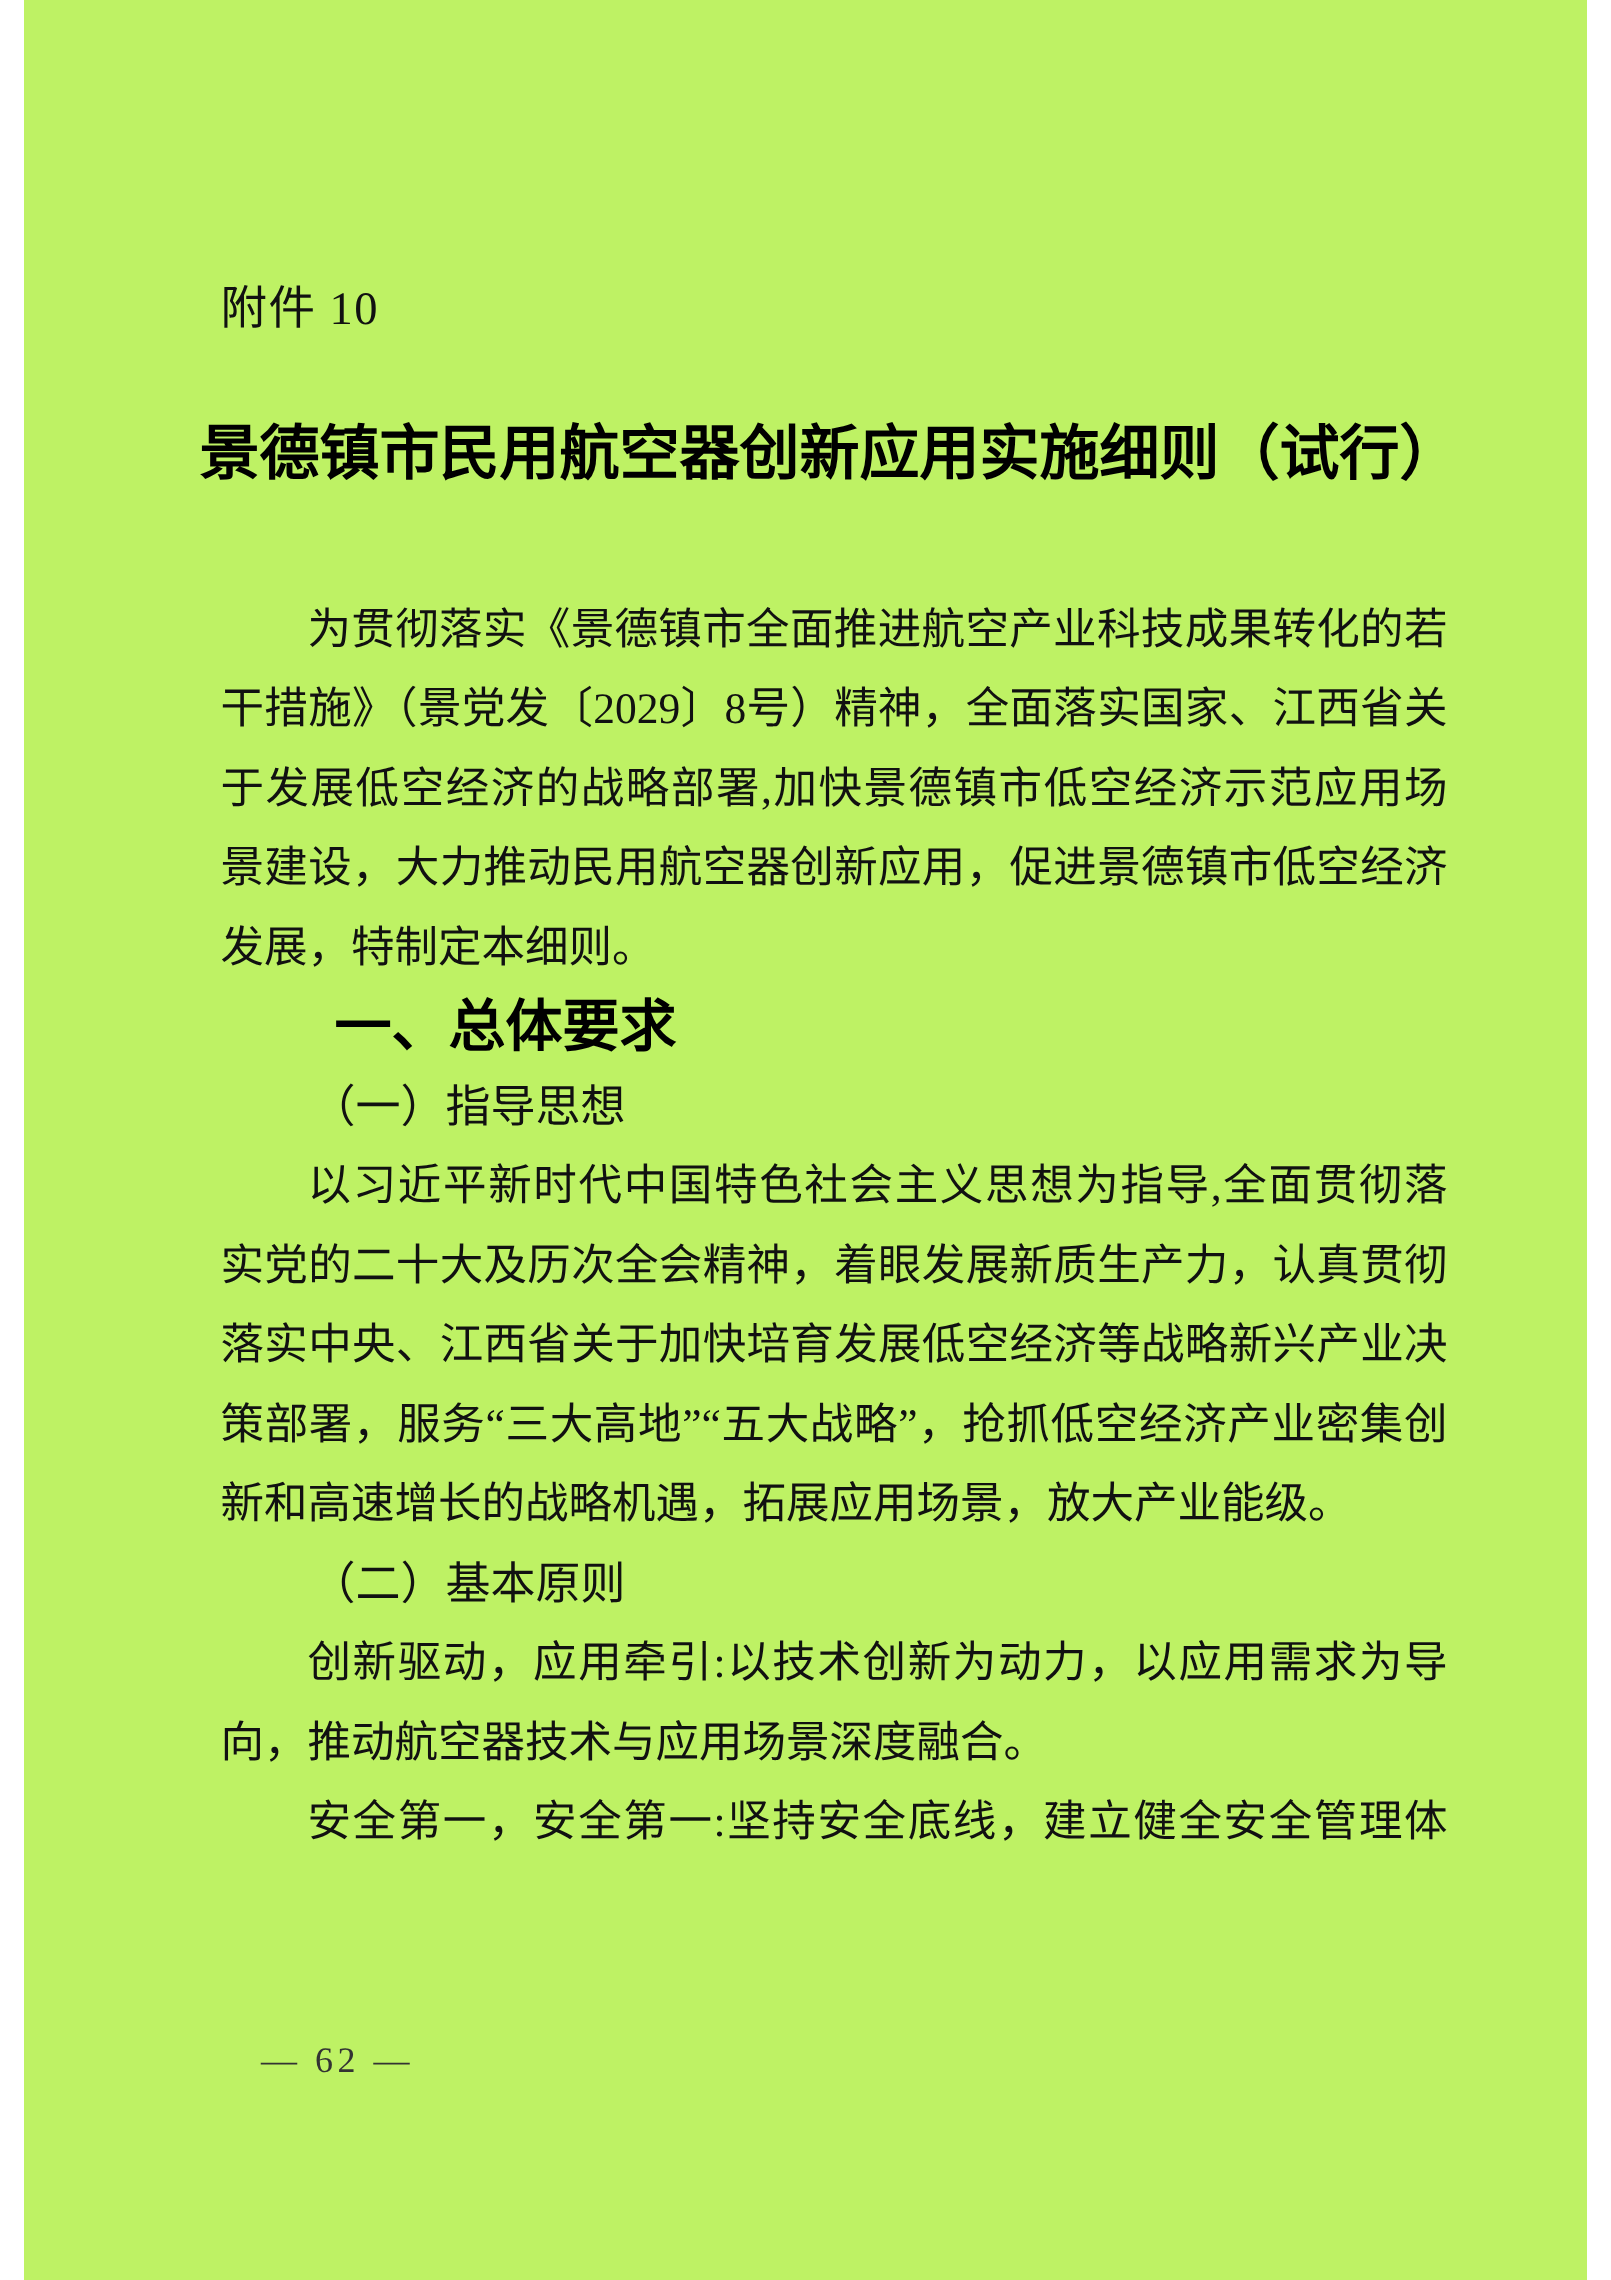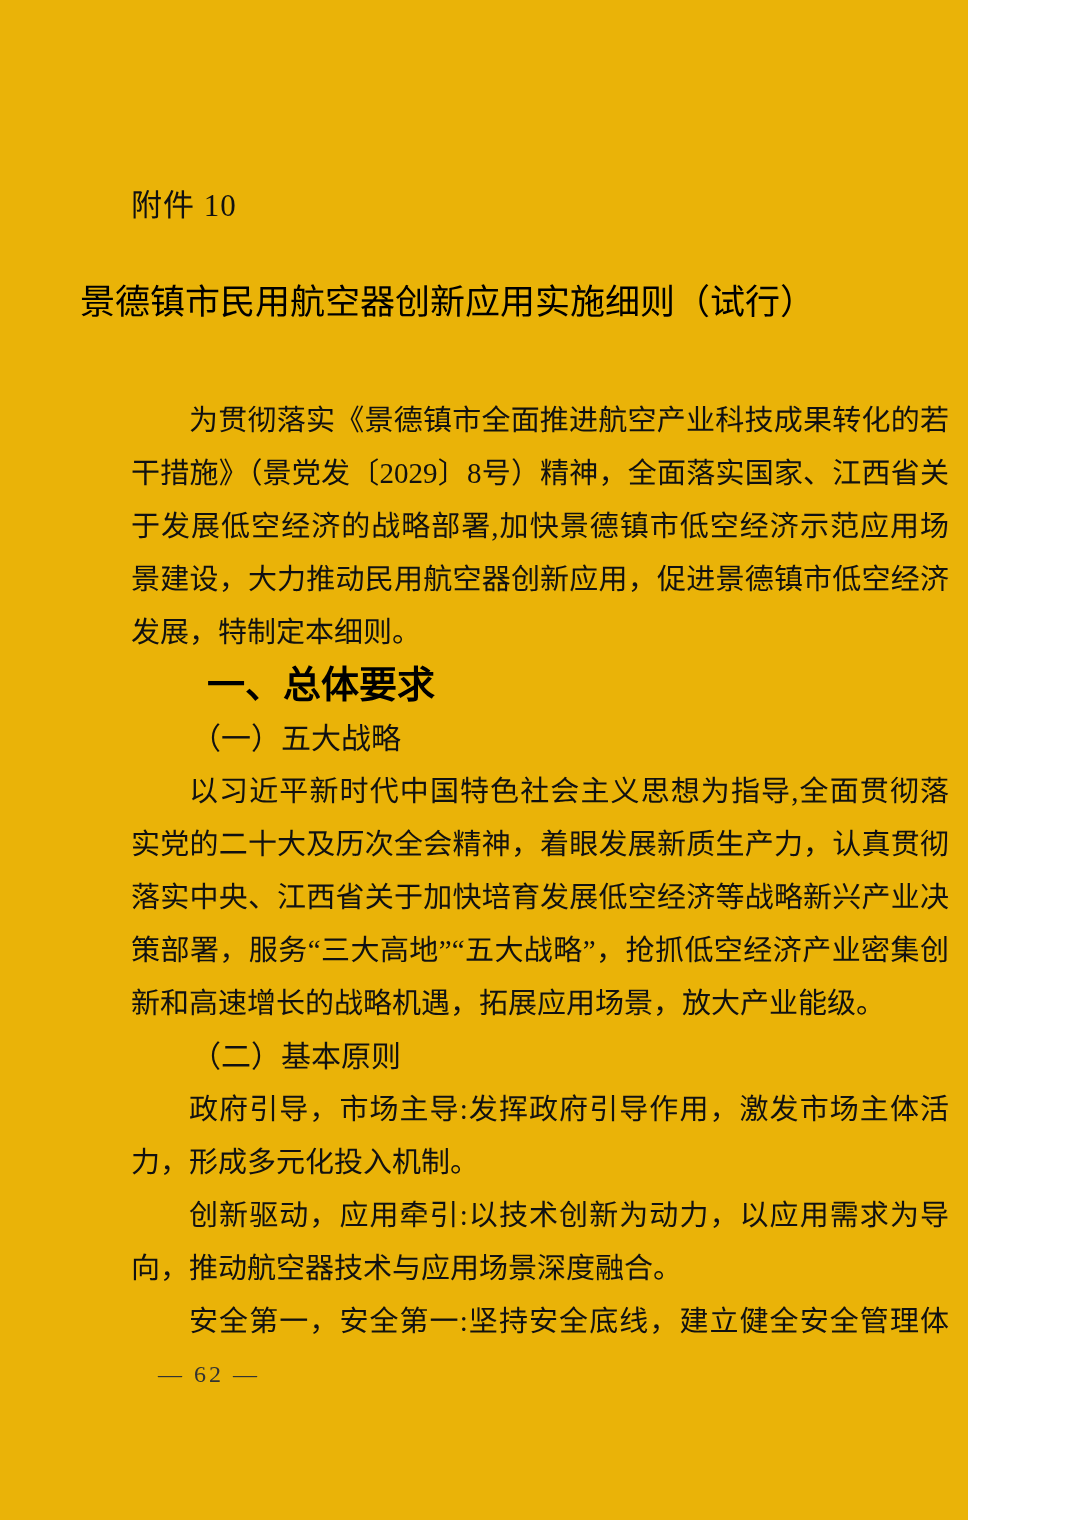--- a/index.html
+++ b/index.html
@@ -2,46 +2,47 @@
 <html lang="zh-CN"><head>
 <meta charset="utf-8">
 <style>
   html, body {
     margin: 0;
     padding: 0;
     background: #ffffff;
   }
   .page {
     position: relative;
-    width: 968px;
+    width: 1042px;
     height: 1520px;
-    background: #eab308;
+    background: #bef264;
     color: #1a1a1a;
     font-family: "Liberation Serif", "DejaVu Serif", serif;
     overflow: hidden;
+    margin-left: 16px;
   }
   .attachment-label {
     position: absolute;
     left: 131px;
     top: 186px;
     font-size: 31px;
     line-height: 40px;
     letter-spacing: 1px;
     color: #111111;
   }
   .doc-title {
     position: absolute;
     left: 80px;
     width: 914px;
     top: 278px;
     margin: 0;
-    text-align: left;
-    font-size: 35px;
+    text-align: center;
+    font-size: 40px;
     line-height: 50px;
-    font-weight: normal;
+    font-weight: bold;
     letter-spacing: 0px;
     color: #000000;
     font-family: "Liberation Serif", "DejaVu Serif", serif;
   }
   .document-body {
     position: absolute;
     left: 131px;
     top: 394px;
     width: 818px;
     font-size: 29px;
@@ -92,22 +93,21 @@
 <body>
 
 <div class="page">
   <div class="attachment-label">附件 10</div>
 
   <h1 class="doc-title">景德镇市民用航空器创新应用实施细则（试行）</h1>
 
   <div class="document-body">
       <p class="paragraph">为贯彻落实《景德镇市全面推进航空产业科技成果转化的若干措施》（景党发〔2029〕8号）精神，全面落实国家、江西省关于发展低空经济的战略部署,加快景德镇市低空经济示范应用场景建设，大力推动民用航空器创新应用，促进景德镇市低空经济发展，特制定本细则。</p>
       <h2 class="section-heading">一、总体要求</h2>
-      <h3 class="sub-heading">（一）五大战略</h3>
+      <h3 class="sub-heading">（一）指导思想</h3>
       <p class="paragraph">以习近平新时代中国特色社会主义思想为指导,全面贯彻落实党的二十大及历次全会精神，着眼发展新质生产力，认真贯彻落实中央、江西省关于加快培育发展低空经济等战略新兴产业决策部署，服务“三大高地”“五大战略”，抢抓低空经济产业密集创新和高速增长的战略机遇，拓展应用场景，放大产业能级。</p>
       <h3 class="sub-heading">（二）基本原则</h3>
-      <p class="paragraph">政府引导，市场主导:发挥政府引导作用，激发市场主体活力，形成多元化投入机制。</p>
       <p class="paragraph">创新驱动，应用牵引:以技术创新为动力，以应用需求为导向，推动航空器技术与应用场景深度融合。</p>
       <p class="paragraph">安全第一，安全第一:坚持安全底线，建立健全安全管理体</p>
     </div>
 
   <div class="page-footer">— 62 —</div>
 </div>
 
 </body></html>

